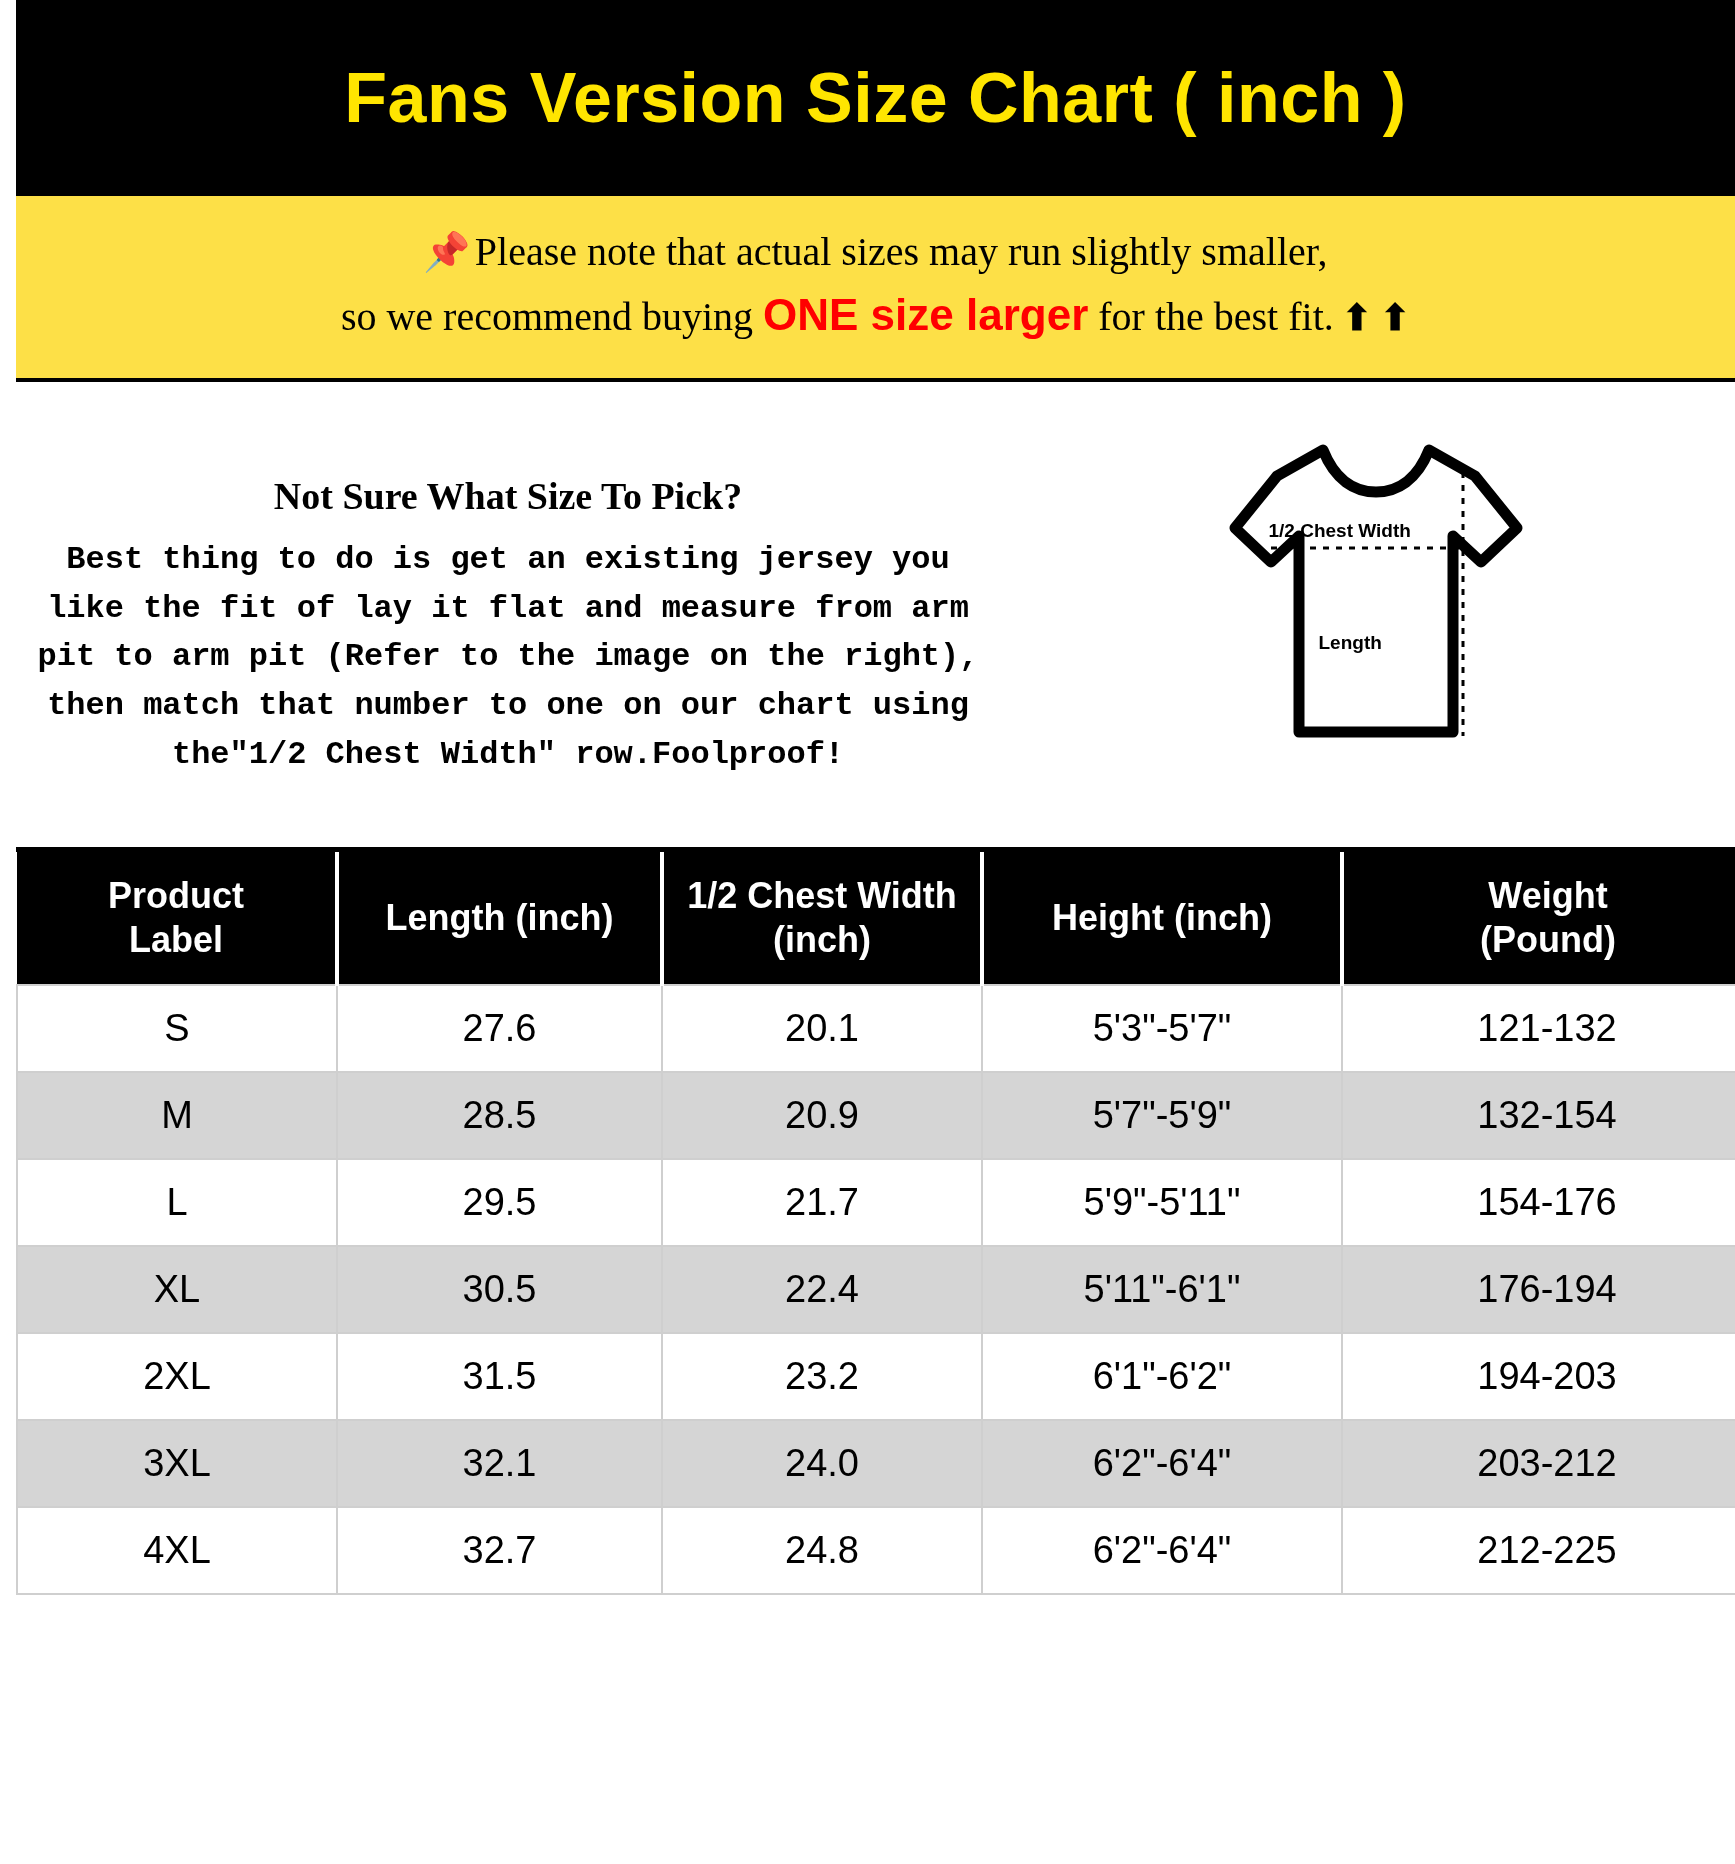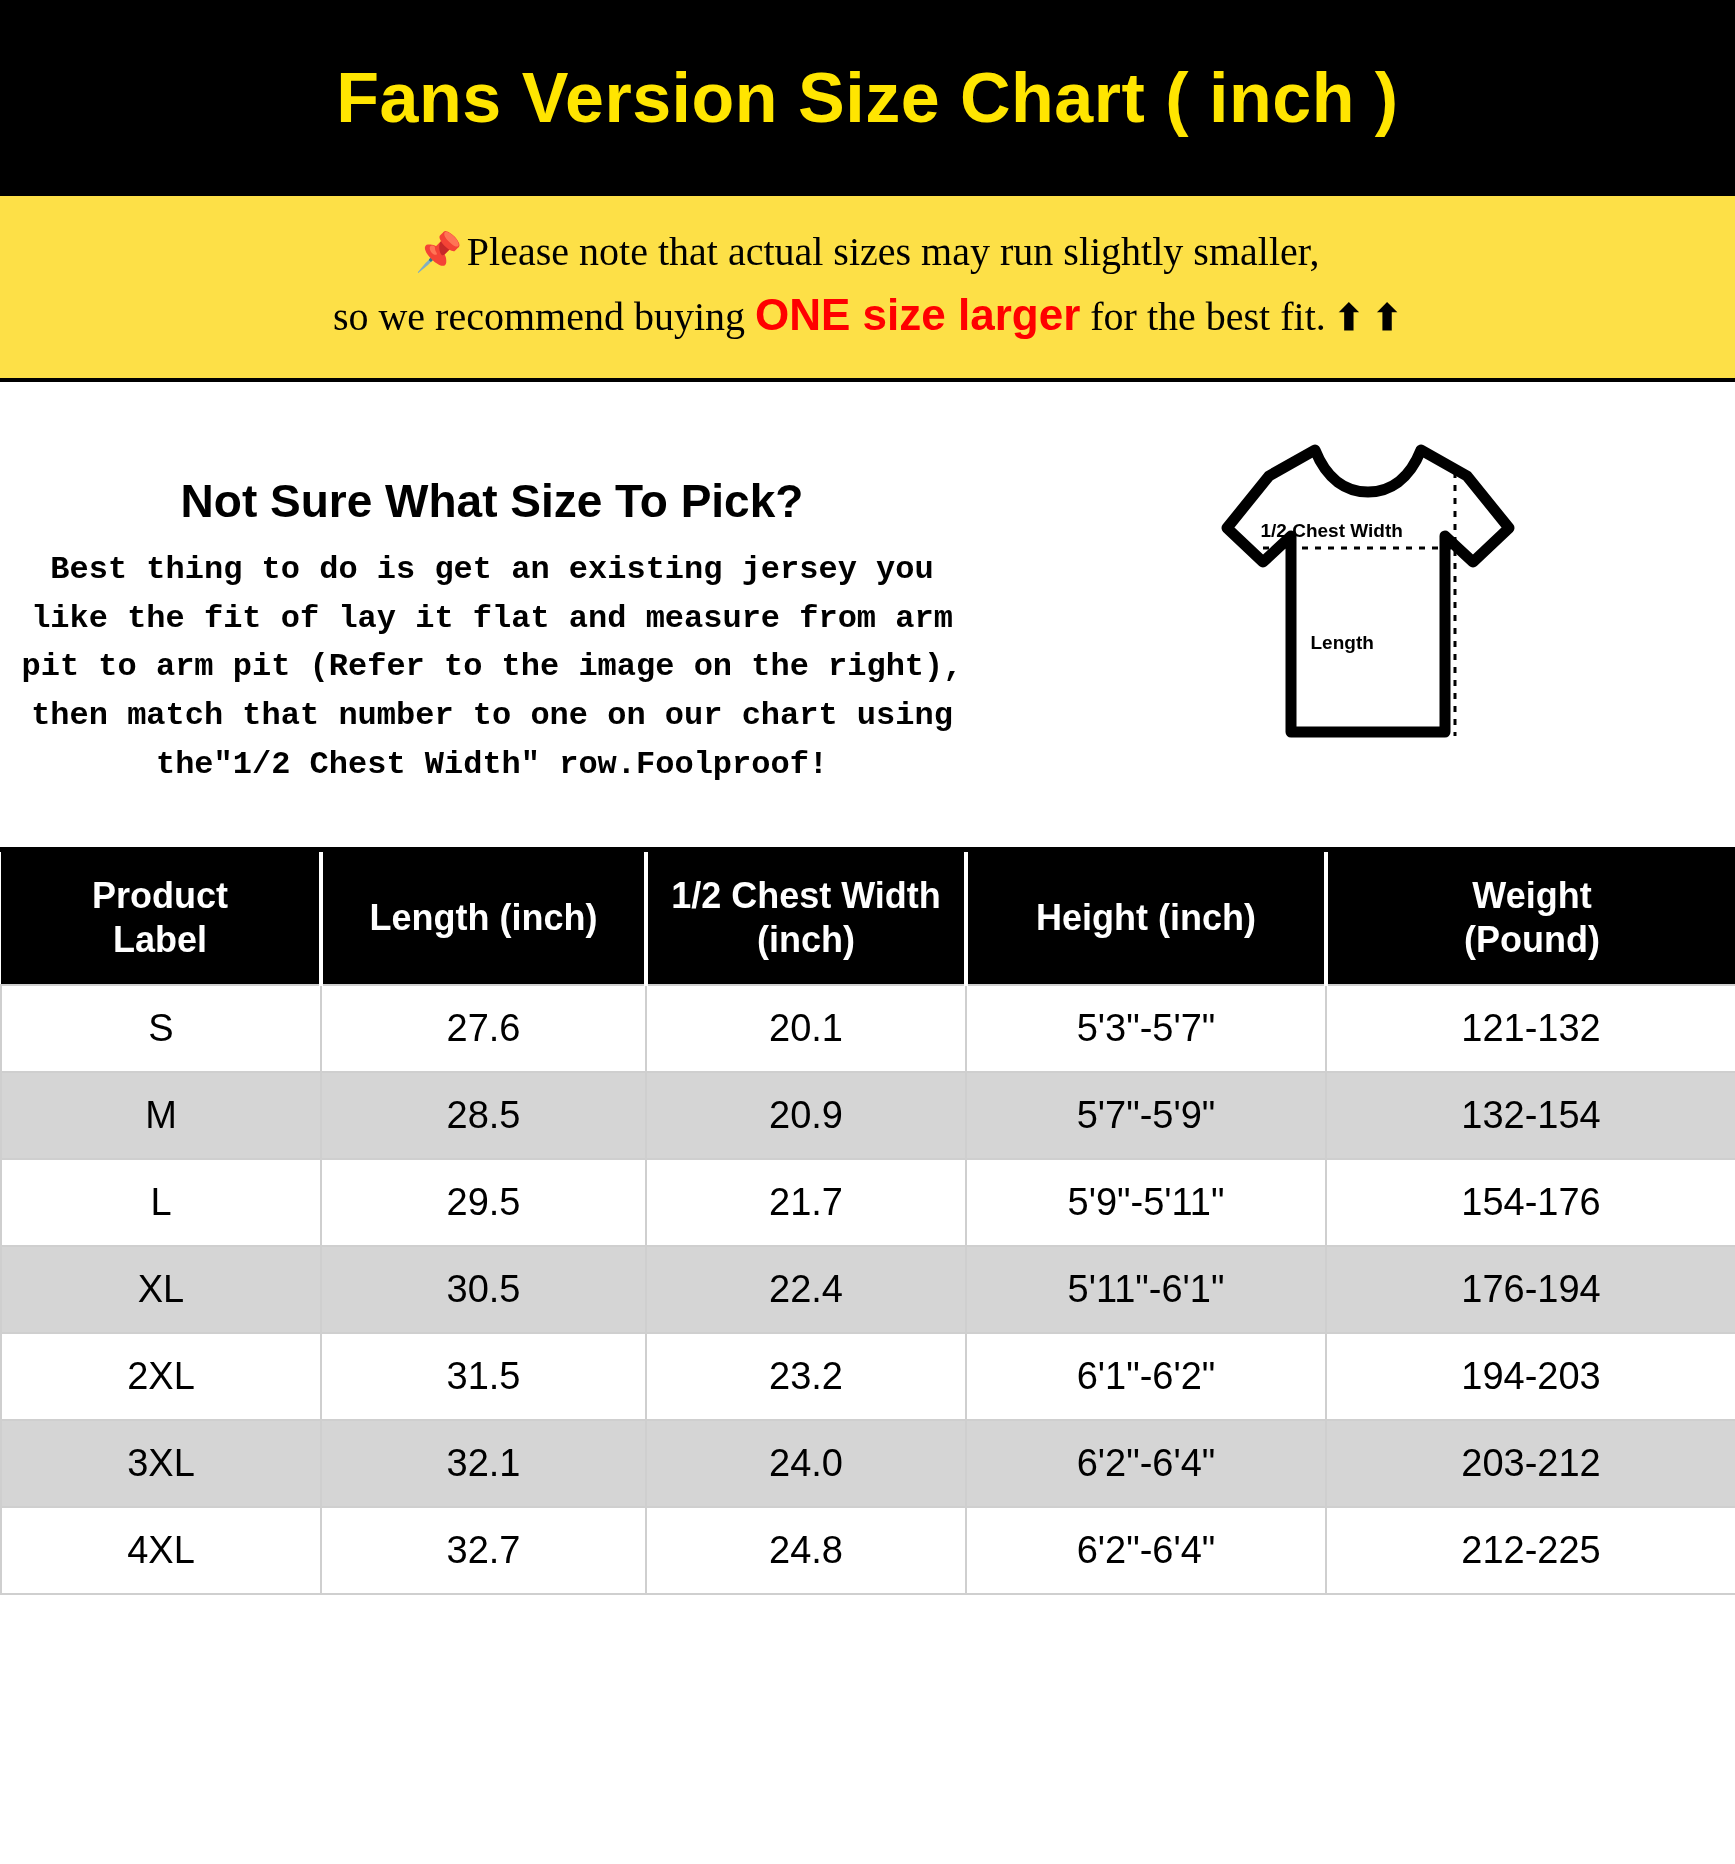--- a/index.html
+++ b/index.html
@@ -14,20 +14,21 @@
     color: #000000;
     overflow: hidden;
   }
   .page {
     width: 1735px;
     height: 1864px;
     box-sizing: border-box;
     display: flex;
     flex-direction: column;
     background: #ffffff;
+    padding-left: 16px;
   }
 
   
   .title-bar {
     background: #000000;
     height: 196px;
     display: flex;
     align-items: center;
     justify-content: center;
   }
@@ -79,24 +80,24 @@
     box-sizing: border-box;
     padding: 44px 0 0 0;
   }
   .info-text {
     width: 1000px;
     padding: 48px 30px 0 14px;
     box-sizing: border-box;
     text-align: center;
   }
   .info-heading {
-    font-size: 46px;
+    font-size: 38px;
     font-weight: bold;
     margin-bottom: 18px;
-    font-family: Liberation Sans, sans-serif;
+    font-family: Liberation Serif, serif;
   }
   .info-body {
     font-size: 32px;
     font-weight: bold;
     line-height: 1.52;
     font-family: Liberation Mono, monospace;
   }
   .shirt-wrap {
     flex: 1;
     display: flex;

